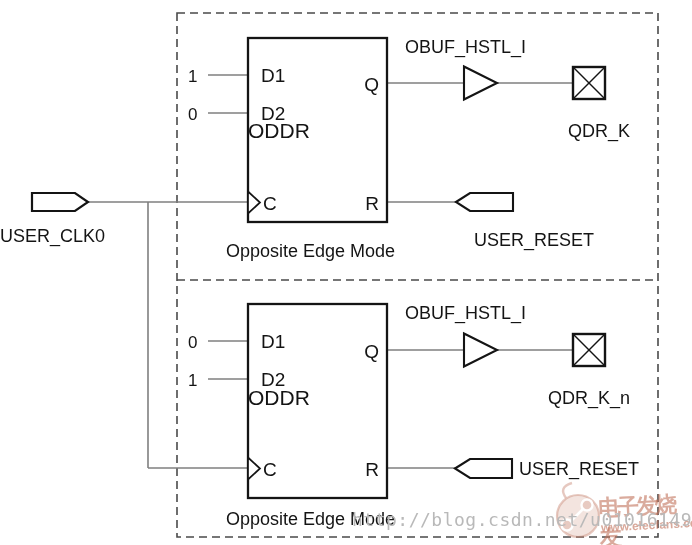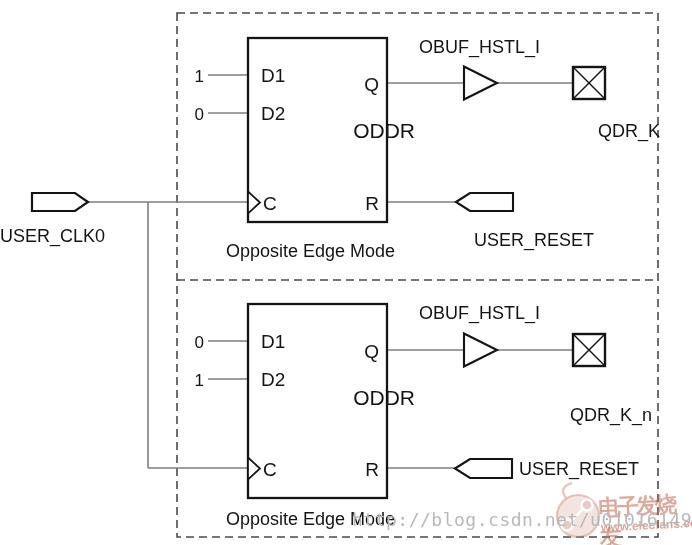--- a/index.html
+++ b/index.html
@@ -4,24 +4,24 @@
 <style>
   html,body{margin:0;padding:0;background:#ffffff;}
   #stage{
     position:relative;width:692px;height:545px;background:#ffffff;
     font-family:"Liberation Sans","DejaVu Sans",sans-serif;
     color:#141414;overflow:hidden;
   }
   #stage svg{position:absolute;left:0;top:0;}
   .lbl{position:absolute;line-height:1.15;white-space:nowrap;color:#141414;}
   .pin{font-size:19px;}
-  .comp{font-size:21px;margin-left:28px;}
+  .comp{font-size:21px;}
   .ext{font-size:18px;}
   .const{font-size:17px;}
-  .ctr{text-align:right;}
+  .ctr{text-align:left;}
   .rgt{text-align:right;}
   .wm-url{
     position:absolute;left:352px;top:509px;
     font-family:"DejaVu Sans Mono","Liberation Mono",monospace;
     font-size:18px;color:#b9b9b9;letter-spacing:0.5px;z-index:6;
   }
   .stamp-cn{
     position:absolute;left:599px;top:491px;
     font-size:22px;font-weight:bold;letter-spacing:-3px;
     color:rgba(193,115,92,0.60);z-index:5;transform:rotate(-3deg);
@@ -109,21 +109,21 @@
 
   <span class="lbl const ctr" style="left:188px;top:333px;width:16px;">0</span>
   <span class="lbl const ctr" style="left:188px;top:371px;width:16px;">1</span>
   <span class="lbl pin" style="left:261px;top:331px;">D1</span>
   <span class="lbl pin" style="left:261px;top:369px;">D2</span>
   <span class="lbl pin rgt" style="left:355px;top:341px;width:24px;">Q</span>
   <span class="lbl pin rgt" style="left:355px;top:459px;width:24px;">R</span>
   <span class="lbl pin" style="left:263px;top:459px;">C</span>
   <span class="lbl comp ctr" style="left:248px;top:386px;width:139px;">ODDR</span>
   <span class="lbl ext ctr" style="left:405px;top:303px;width:135px;">OBUF_HSTL_I</span>
-  <span class="lbl ext ctr" style="left:548px;top:388px;width:104px;margin-top:17px;">QDR_K_n</span>
+  <span class="lbl ext ctr" style="left:548px;top:388px;width:104px;">QDR_K_n</span>
   <span class="lbl ext" style="left:519px;top:459px;">USER_RESET</span>
   <span class="lbl ext ctr" style="left:226px;top:509px;width:156px;">Opposite Edge Mode</span>
 
   <span class="stamp-cn">电子发烧友</span>
   <span class="stamp-site">www.elecfans.com</span>
   <span class="wm-url">http://blog.csdn.net/u010161493</span>
 
 </div>
 
 </body></html>

